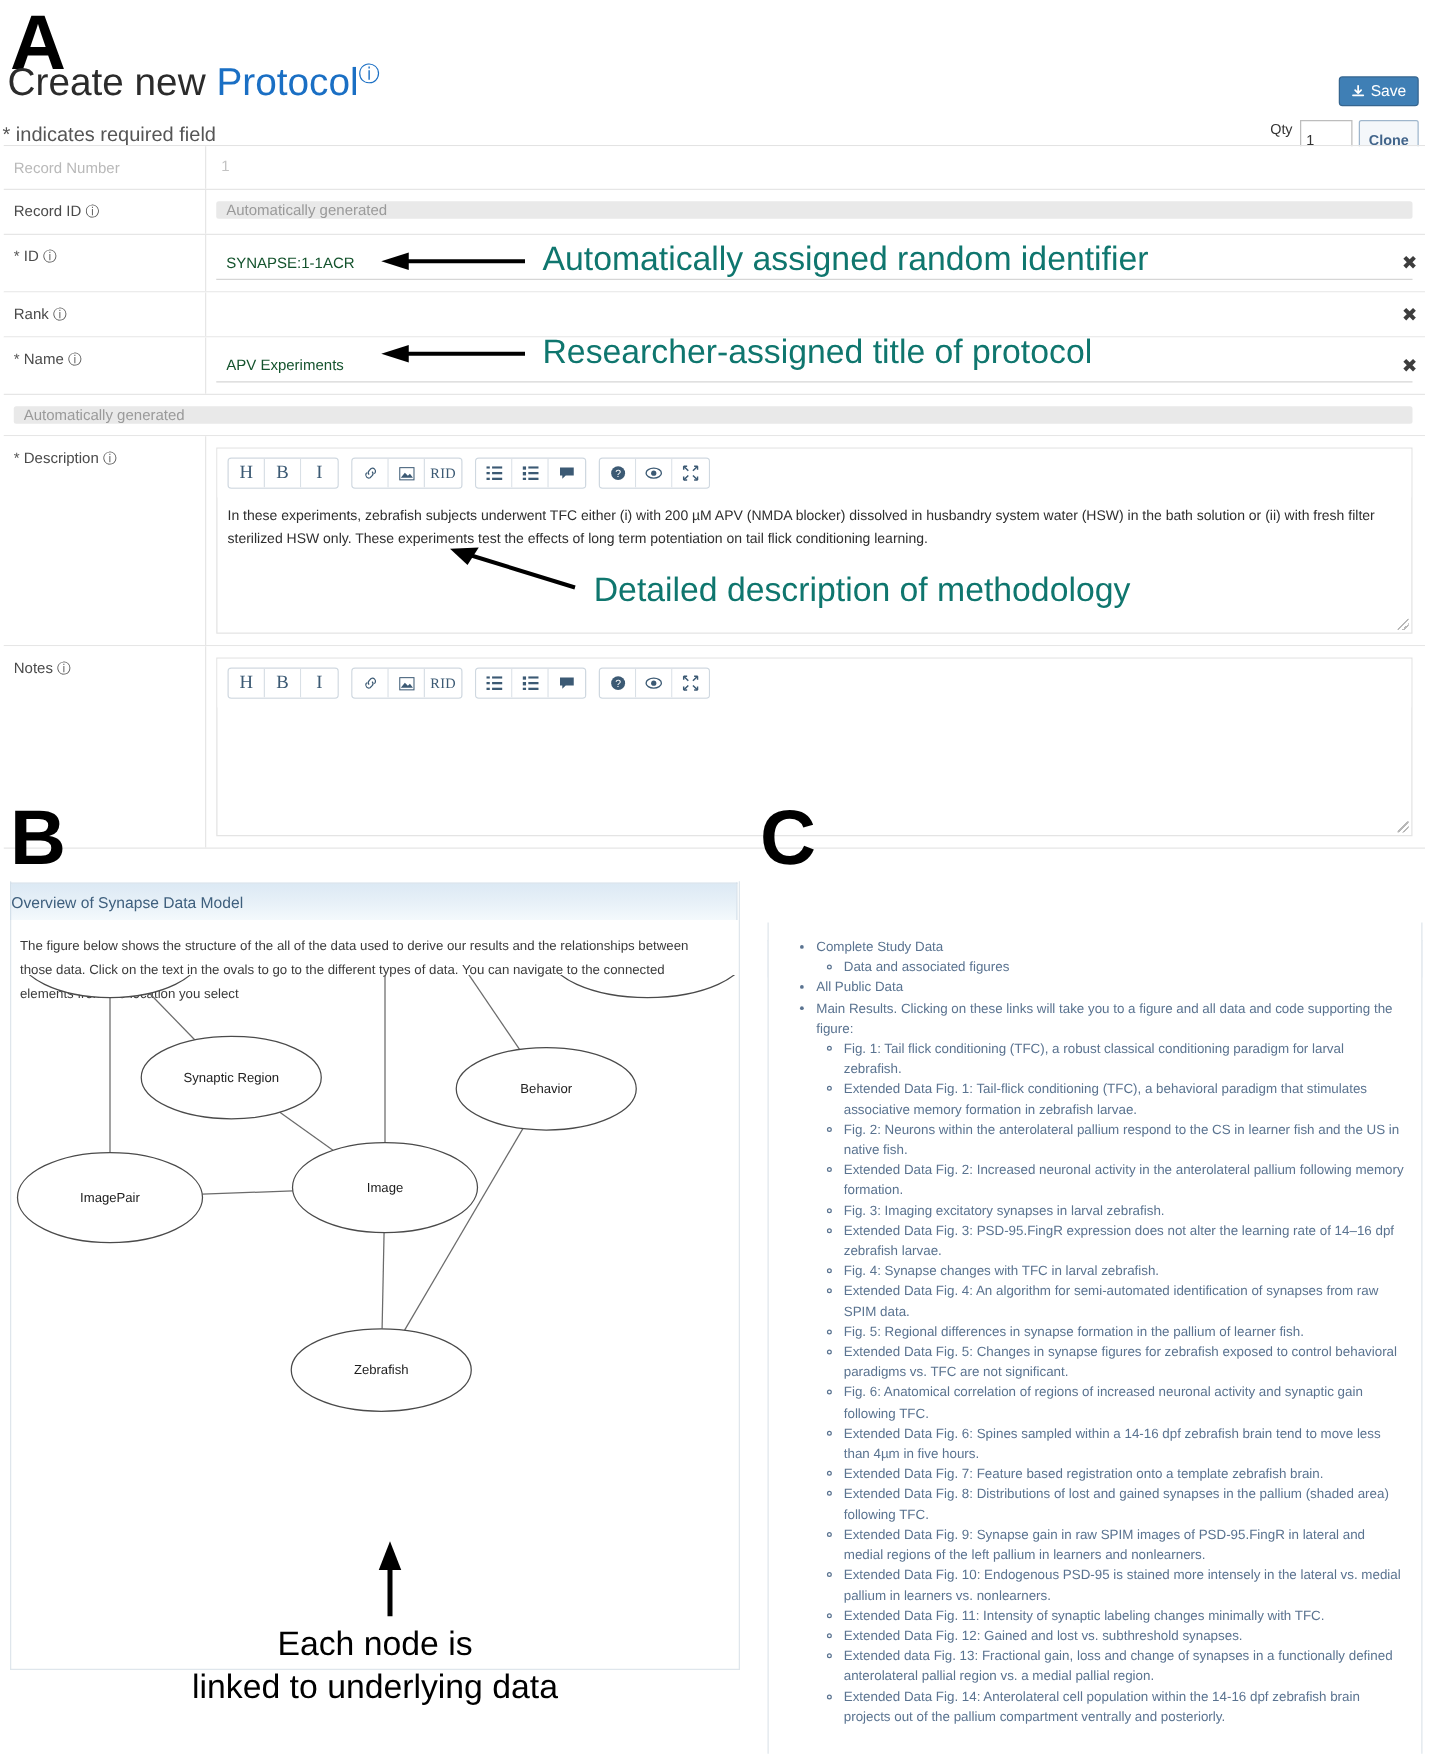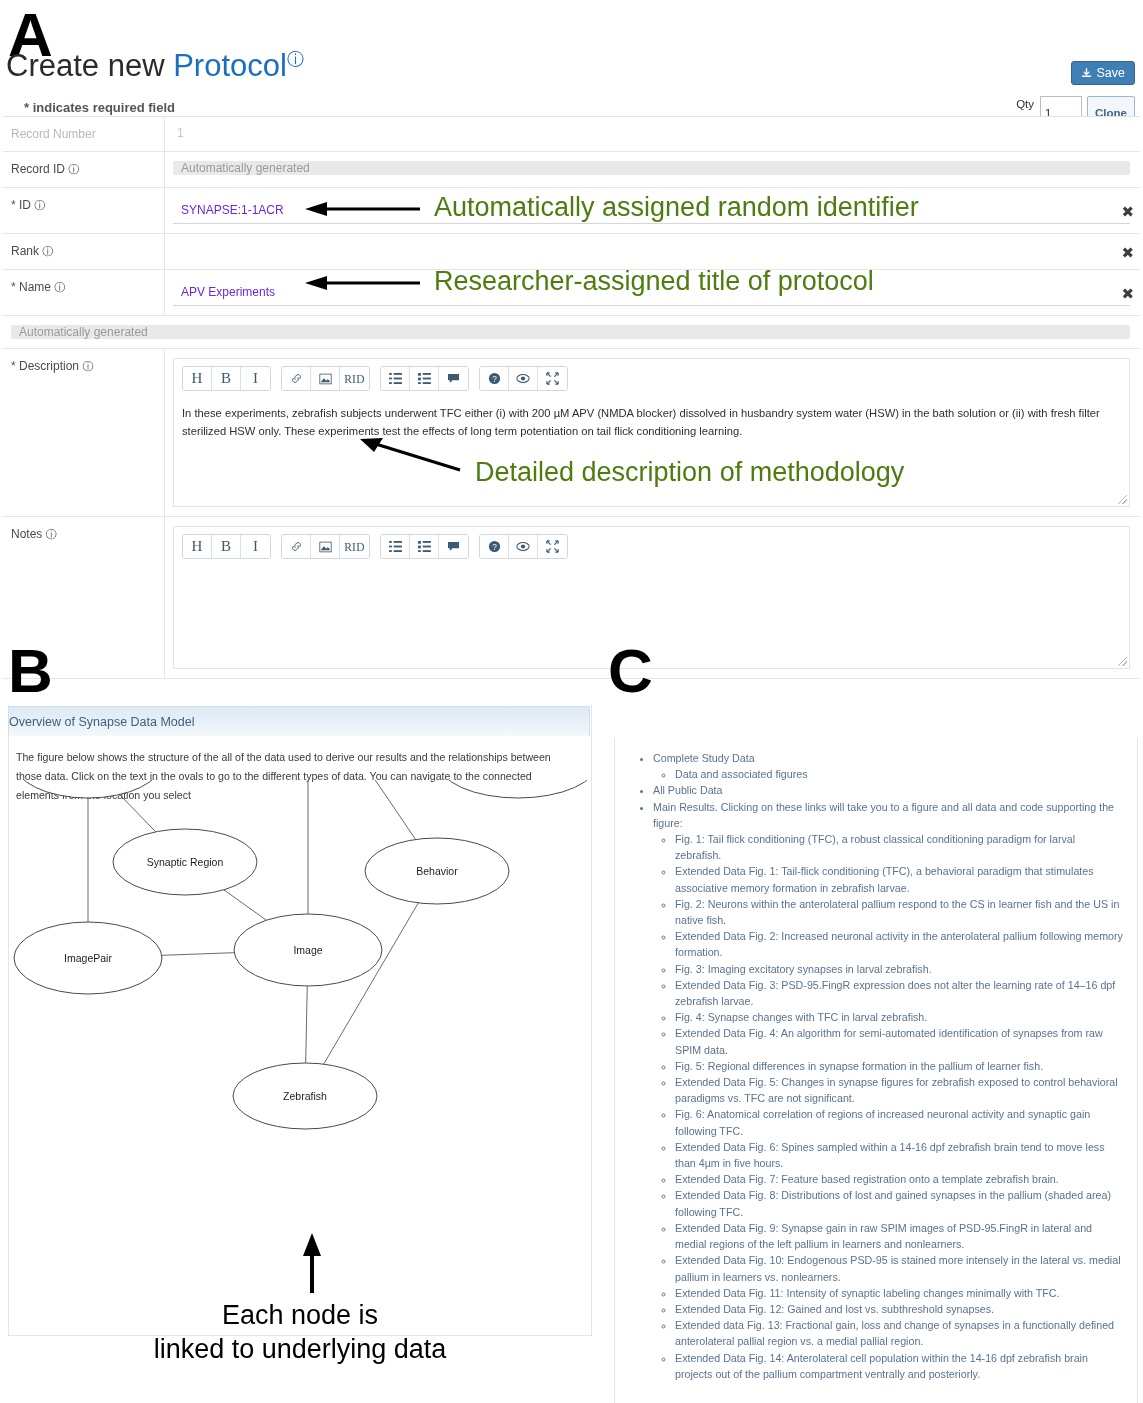--- a/index.html
+++ b/index.html
@@ -14,21 +14,21 @@
   }
 
   
   #panelA{position:absolute;left:0;top:0;width:1143px;height:640px;}
   .pageTitle{
     position:absolute;left:6px;top:48px;font-size:31px;color:#2b2b2b;
     font-weight:400;white-space:nowrap;
   }
   .pageTitle .lnk{color:#1a6fc4;}
   .pageTitle .info{font-size:17px;vertical-align:super;color:#1a6fc4;}
-  .reqNote{position:absolute;left:24px;top:100px;font-size:13px;color:#555;font-weight:bold;}
+  .reqNote{position:absolute;left:2px;top:100px;font-size:16px;color:#555;}
 
   .saveBtn{
     position:absolute;right:8px;top:61px;height:24px;min-width:62px;
     background:#3f7fb5;border:1px solid #35658f;border-radius:3px;color:#fff;
     font-size:12.5px;display:flex;align-items:center;gap:5px;
     padding:0 9px;box-sizing:border-box;cursor:pointer;
   }
   .saveBtn .ico{display:inline-block;width:11px;height:11px;}
 
   .qtyWrap{position:absolute;right:8px;top:96px;display:flex;align-items:stretch;height:34px;}
@@ -55,21 +55,21 @@
   .fval{flex:1;box-sizing:border-box;padding:9px 10px 9px 8px;position:relative;}
 
   .inputGen{
     display:block;width:100%;box-sizing:border-box;height:14px;
     background:#e9e9e9;border:none;border-radius:2px;
     font-size:12px;color:#9a9a9a;padding:5px 8px;
   }
   .inputTxt{
     display:block;width:100%;box-sizing:border-box;height:27px;
     background:#fff;border:none;border-bottom:1px solid #d6d6d6;
-    font-size:12px;color:#6d28d9;padding:5px 8px;
+    font-size:12px;color:#14532d;padding:5px 8px;
   }
   .plainVal{font-size:12px;color:#c3c3c3;padding-left:4px;}
   .clearX{
     position:absolute;right:6px;top:50%;transform:translateY(-50%);
     font-size:15px;color:#3d3d3d;cursor:pointer;font-weight:bold;line-height:1;
   }
 
   
   .rteBox{border:1px solid #e4e4e4;background:#fff;}
   .rteBar{padding:7px 8px;display:flex;gap:10px;background:#fff;}
@@ -83,21 +83,21 @@
   .tbtn.serif{font-family:"Liberation Serif","DejaVu Serif",serif;font-size:15px;}
   .tbtn.rid{font-family:"Liberation Serif","DejaVu Serif",serif;font-size:11.5px;letter-spacing:.3px;}
   .rteArea{padding:6px 8px 8px 8px;position:relative;min-height:58px;}
   .rteText{font-size:11.2px;line-height:18px;color:#2e2e2e;}
   .rteGrip{position:absolute;right:2px;bottom:2px;width:9px;height:9px;
     background:linear-gradient(135deg,transparent 45%,#b8b8b8 45%,#b8b8b8 55%,transparent 55%),
                linear-gradient(135deg,transparent 70%,#b8b8b8 70%,#b8b8b8 80%,transparent 80%);}
 
   
   .annoTxt{
-    position:absolute;font-size:27px;color:#4d7c0f;white-space:nowrap;
+    position:absolute;font-size:27px;color:#0f766e;white-space:nowrap;
     font-family:"Liberation Sans","DejaVu Sans",sans-serif;
   }
   .annoSvg{position:absolute;left:0;top:0;pointer-events:none;}
 
   
   #panelB{position:absolute;left:0;top:640px;width:600px;height:763px;}
   .cardBox{
     position:absolute;left:8px;top:65px;width:582px;height:630px;
     background:#fff;border:1px solid #dfe6ec;border-top:none;
   }

